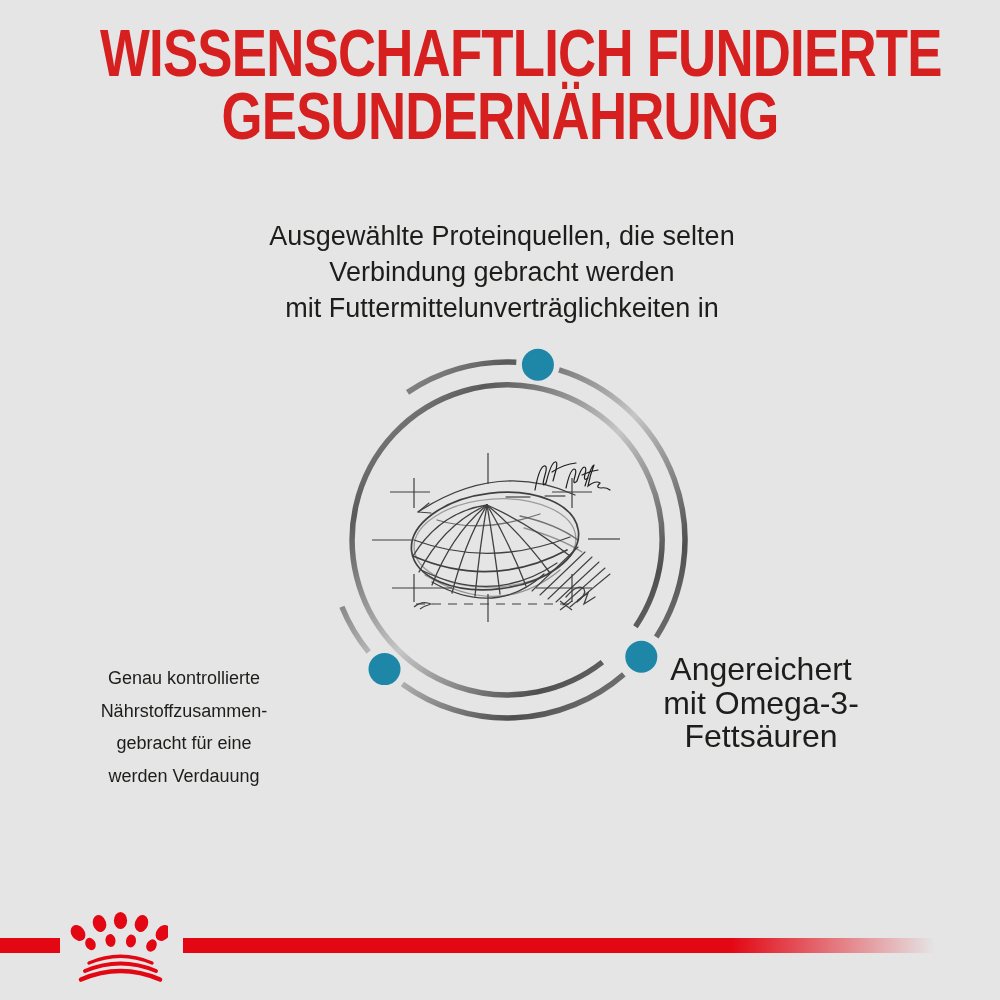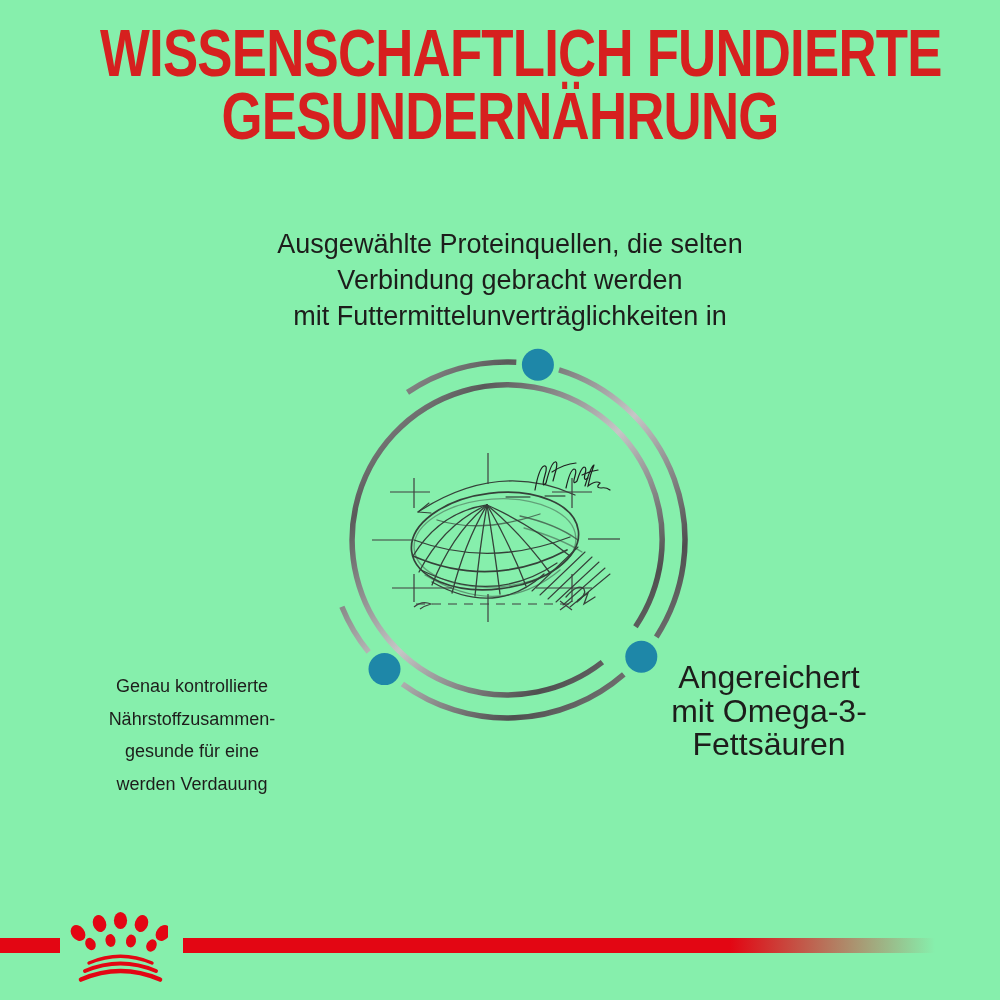--- a/index.html
+++ b/index.html
@@ -1,29 +1,29 @@
 <!DOCTYPE html>
 <html><head>
 <meta charset="utf-8">
 <style>
   html,body{margin:0;padding:0;background:#ffffff;}
   .poster{
     position:relative;width:1000px;height:1000px;overflow:hidden;
-    background:#86efac;font-family:"Liberation Sans",sans-serif;
+    background:#e5e5e5;font-family:"Liberation Sans",sans-serif;
   }
   .headline{
     position:absolute;top:22px;left:0;width:1000px;margin:0;
     text-align:center;font-weight:bold;font-size:66px;line-height:0.95;
     letter-spacing:-1px;color:#d6201f;
     transform:scaleX(0.80);transform-origin:50% 0;
     white-space:nowrap;
   }
   .headline span{display:block;}
   .benefit{
-    position:absolute;margin:8px;color:#1d1d1b;text-align:center;
+    position:absolute;margin:0;color:#1d1d1b;text-align:center;
   }
   .benefit span{display:block;}
   .benefit-protein{left:102px;top:218px;width:800px;font-size:27px;line-height:36px;}
   .benefit-digestion{left:34px;top:662px;width:300px;font-size:18px;line-height:32.5px;}
   .benefit-omega{left:611px;top:653px;width:300px;font-size:32px;line-height:33.5px;}
   .diagram{position:absolute;left:300px;top:320px;width:420px;height:420px;}
   .stripe{
     position:absolute;left:0;top:938px;width:1000px;height:15px;
     background:linear-gradient(to right,
       #e30613 0%, #e30613 6%,
@@ -131,21 +131,21 @@
     <g fill="#1e87a8">
       <circle cx="537.9" cy="364.7" r="16"></circle>
       <circle cx="641.3" cy="656.8" r="16"></circle>
       <circle cx="384.5" cy="669.1" r="16"></circle>
     </g>
   </svg>
 
   <p class="benefit benefit-digestion">
     <span>Genau kontrollierte</span>
     <span>Nährstoffzusammen-</span>
-    <span>gesunde für eine</span>
+    <span>gebracht für eine</span>
     <span>werden Verdauung</span>
   </p>
 
   <p class="benefit benefit-omega">
     <span>Angereichert</span>
     <span>mit Omega-3-</span>
     <span>Fettsäuren</span>
   </p>
 
   <div class="stripe"></div>

